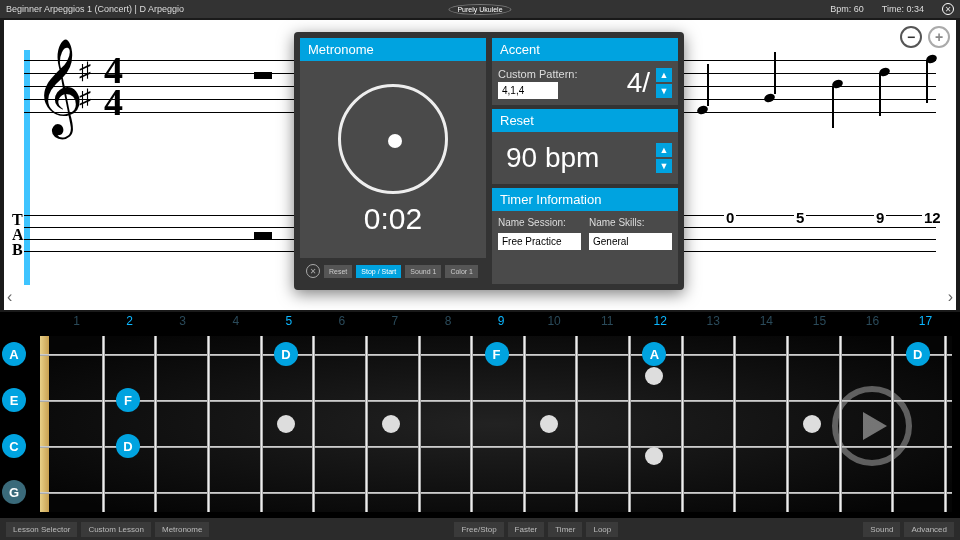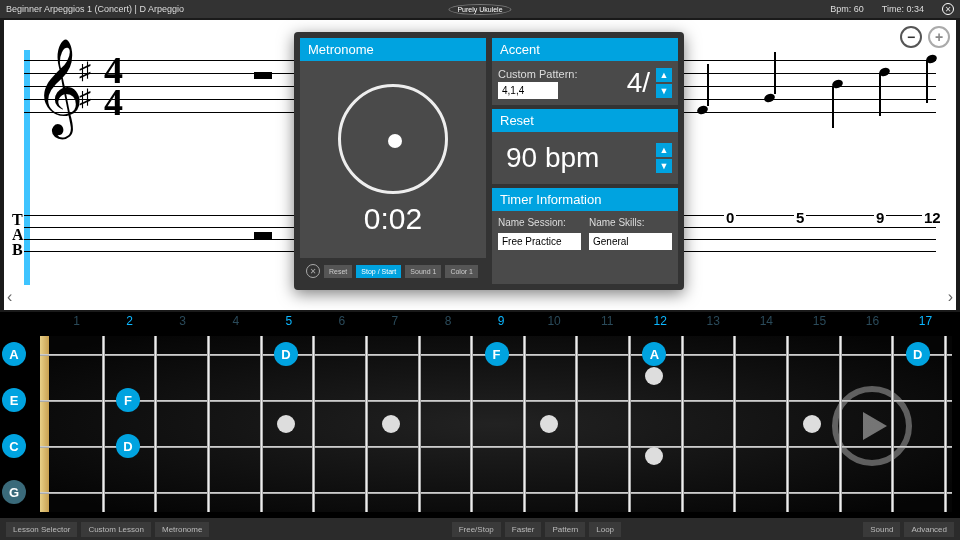--- a/index.html
+++ b/index.html
@@ -269,18 +269,18 @@
     </div>
 </div>
 
 <div class="bottombar">
   <button>Lesson Selector</button>
   <button>Custom Lesson</button>
   <button>Metronome</button>
   <div class="spacer"></div>
   <button>Free/Stop</button>
   <button>Faster</button>
-  <button>Pattern</button>
+  <button>Timer</button>
   <button>Loop</button>
   <div class="spacer"></div>
   <button>Sound</button>
   <button>Advanced</button>
 </div>
 
 </body></html>

